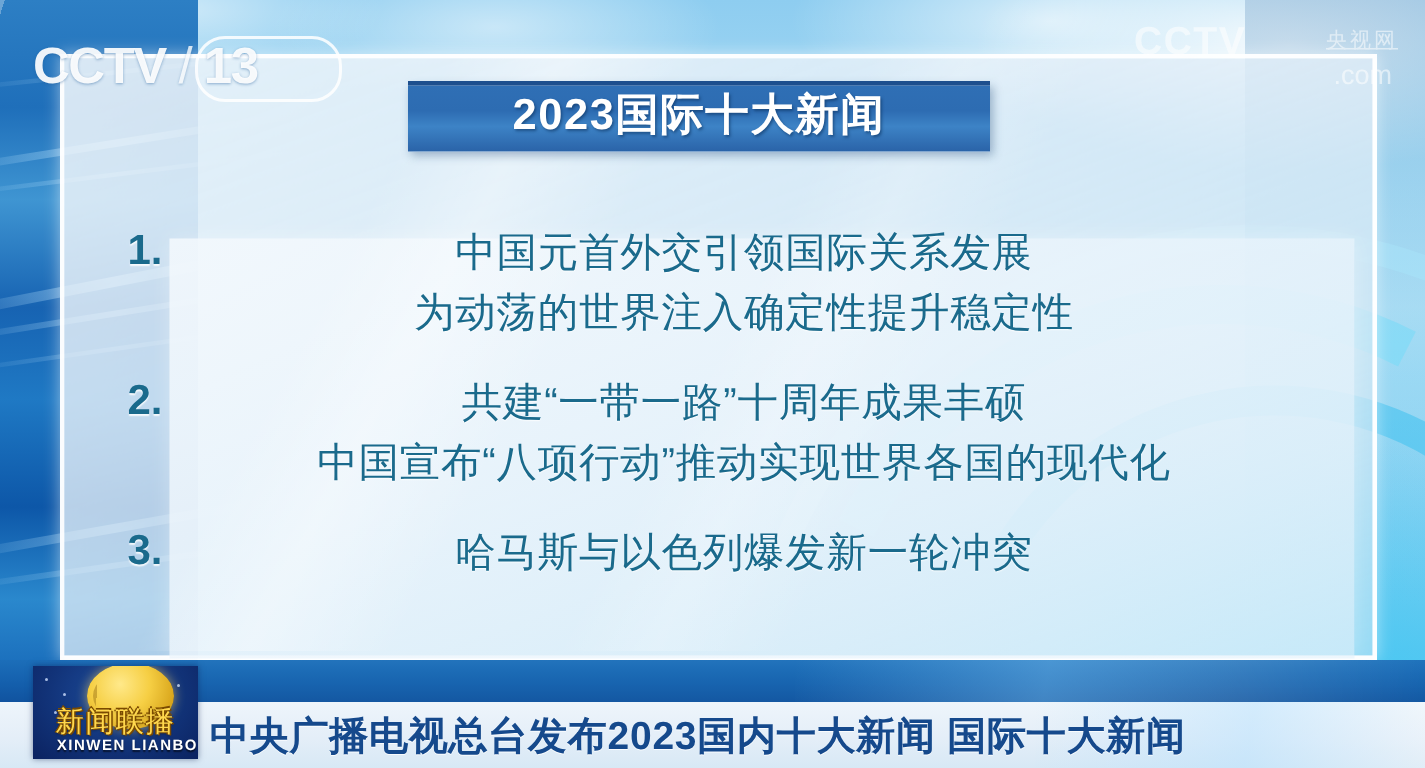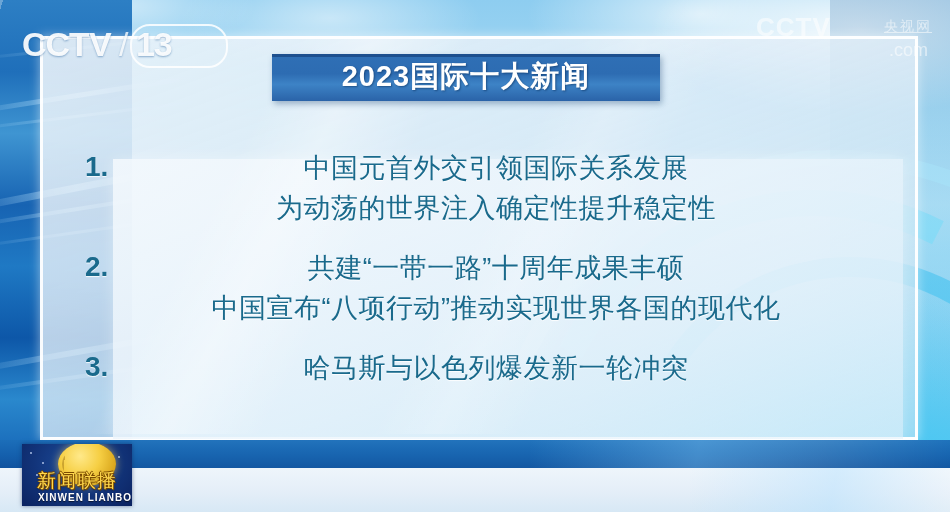--- a/index.html
+++ b/index.html
@@ -262,20 +262,21 @@
       </div>
     </div>
 
   </div>
 
   <div class="ticker-top">
     <div class="shine"></div>
   </div>
   <div class="ticker-bar">
     <div class="shine2"></div>
+    <div class="ticker-text">中央广播电视总台发布2023国内十大新闻 国际十大新闻</div>
   </div>
 
   <div class="xwlb">
     <div class="star" style="left:8px;top:8px;"></div>
     <div class="star" style="left:20px;top:18px;"></div>
     <div class="star" style="left:14px;top:30px;"></div>
     <div class="star" style="left:96px;top:12px;"></div>
     <div class="globe"></div>
     <div class="cn">新闻联播</div>
     <div class="en">XINWEN LIANBO</div>

